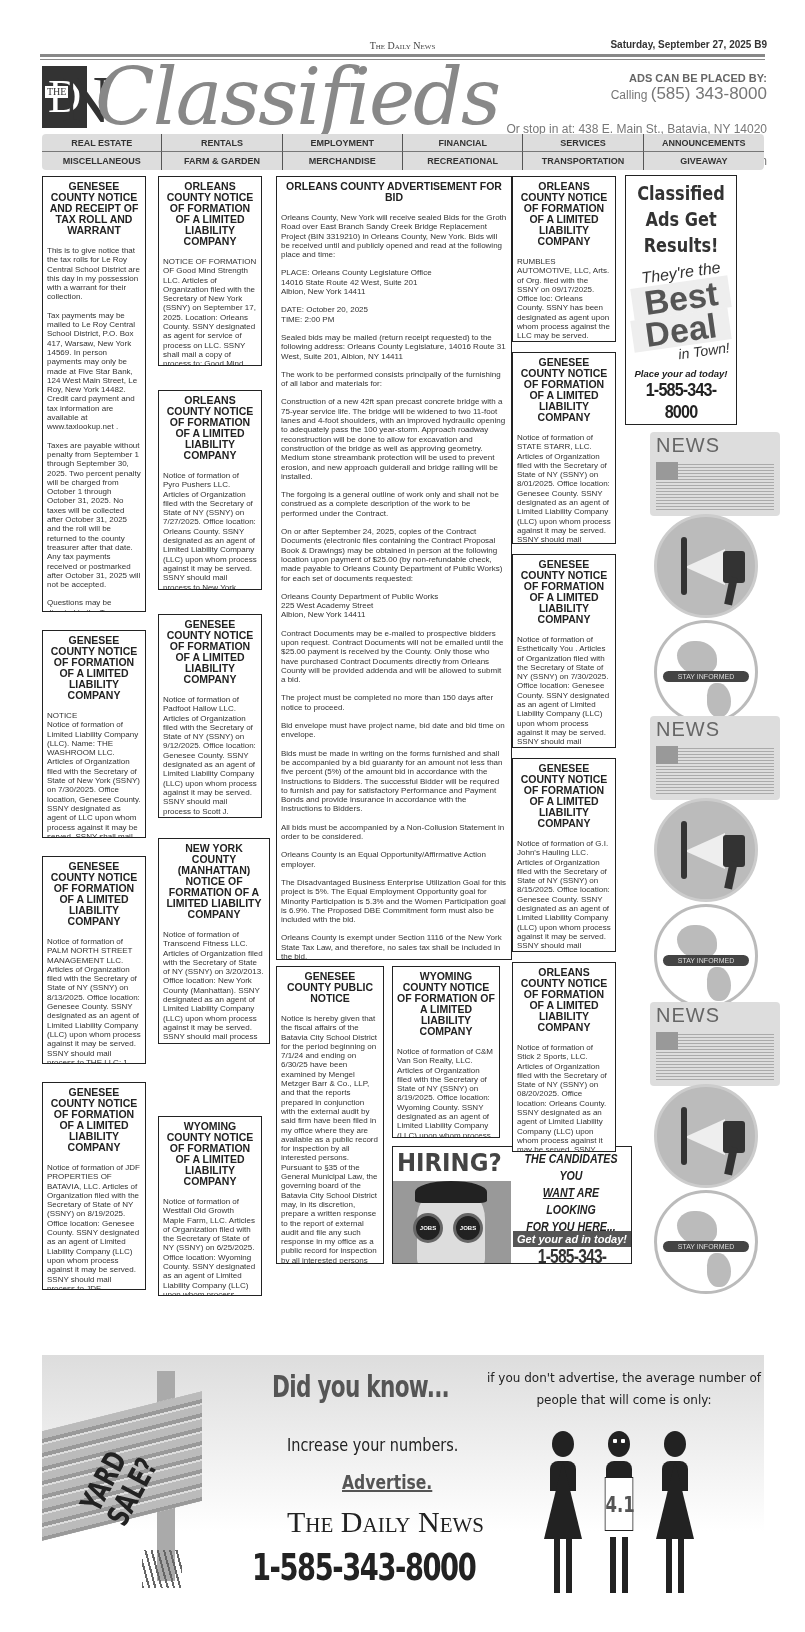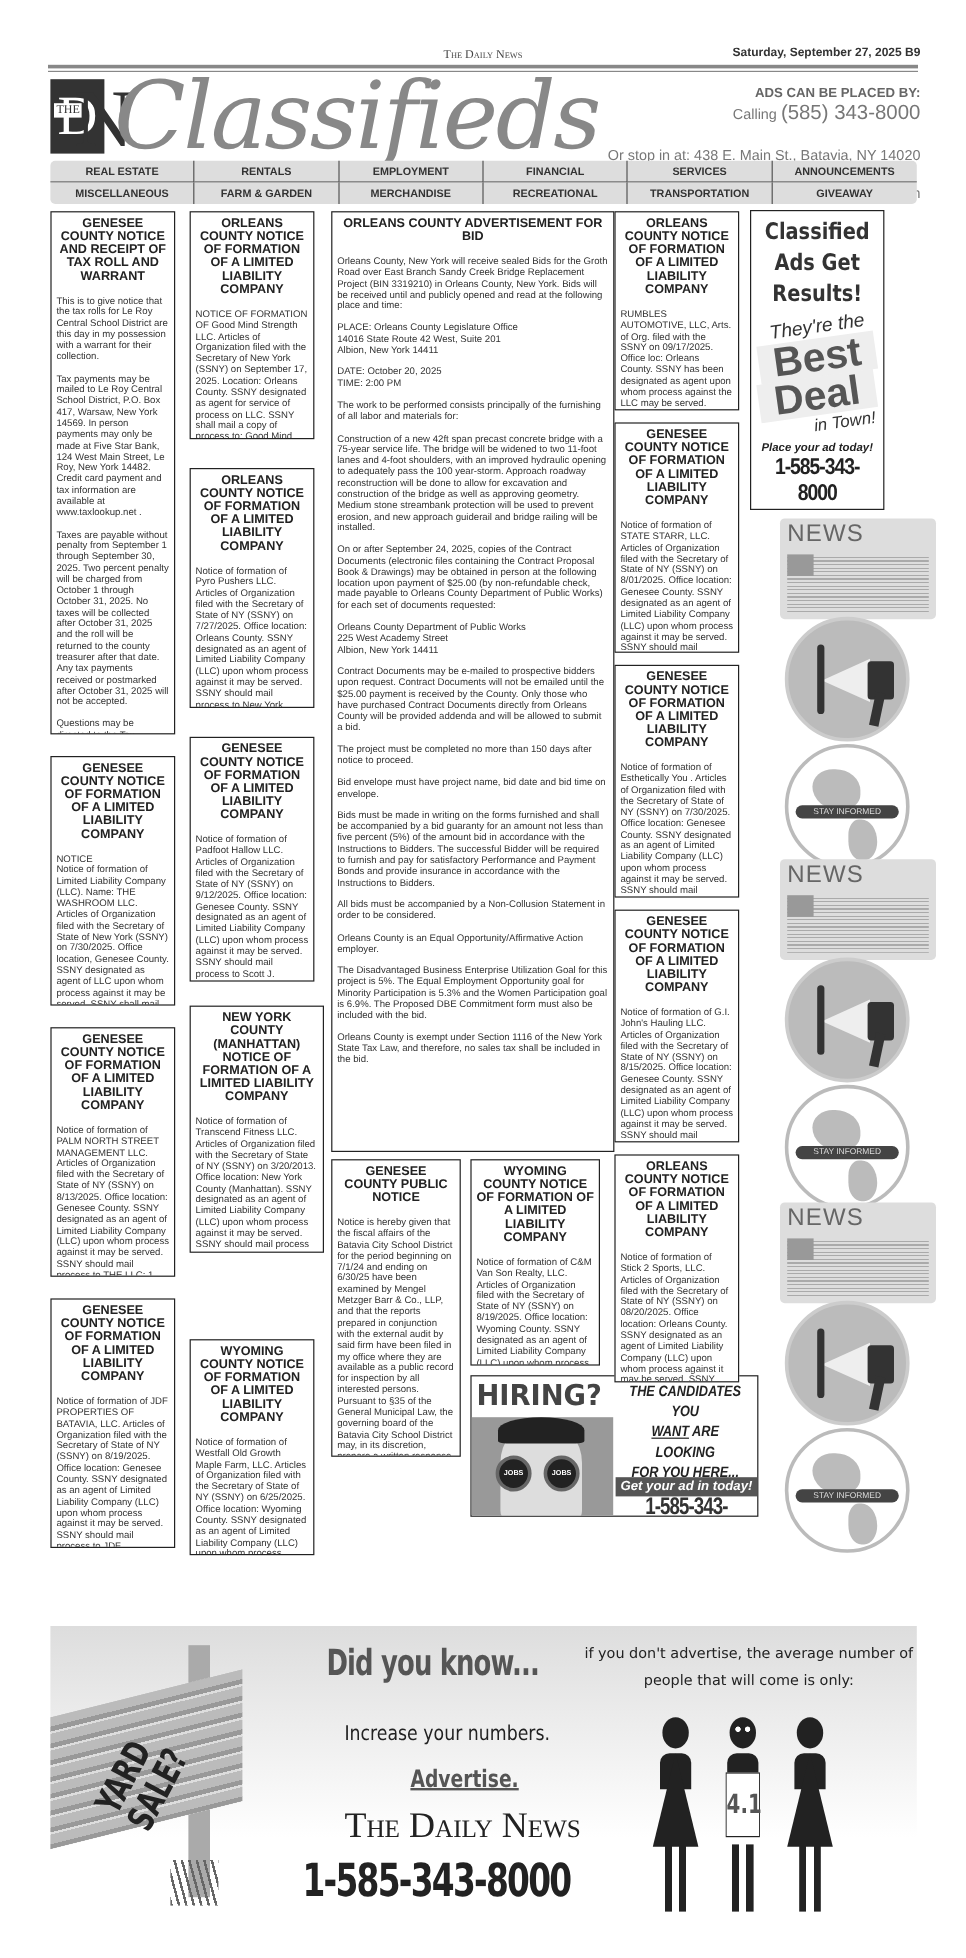--- a/index.html
+++ b/index.html
@@ -153,37 +153,39 @@
 </div>
 
 <div class="notice wide" style="left:276px;top:176px;width:236px;height:784px;">
   <h3>ORLEANS COUNTY ADVERTISEMENT FOR BID</h3>
   <p>Orleans County, New York will receive sealed Bids for the Groth Road over East Branch Sandy Creek Bridge Replacement Project (BIN 3319210) in Orleans County, New York. Bids will be received until and publicly opened and read at the following place and time:</p>
   <p>PLACE: Orleans County Legislature Office
 14016 State Route 42 West, Suite 201
 Albion, New York 14411</p>
   <p>DATE: October 20, 2025
 TIME: 2:00 PM</p>
+  <p>Sealed bids may be mailed (return receipt requested) to the following address: Orleans County Legislature, 14016 Route 31 West, Suite 201, Albion, NY 14411</p>
   <p>The work to be performed consists principally of the furnishing of all labor and materials for:</p>
   <p>Construction of a new 42ft span precast concrete bridge with a 75-year service life. The bridge will be widened to two 11-foot lanes and 4-foot shoulders, with an improved hydraulic opening to adequately pass the 100 year-storm. Approach roadway reconstruction will be done to allow for excavation and construction of the bridge as well as approving geometry. Medium stone streambank protection will be used to prevent erosion, and new approach guiderail and bridge railing will be installed.</p>
+  <p>The forgoing is a general outline of work only and shall not be construed as a complete description of the work to be performed under the Contract.</p>
   <p>On or after September 24, 2025, copies of the Contract Documents (electronic files containing the Contract Proposal Book &amp; Drawings) may be obtained in person at the following location upon payment of $25.00 (by non-refundable check, made payable to Orleans County Department of Public Works) for each set of documents requested:</p>
   <p>Orleans County Department of Public Works
 225 West Academy Street
 Albion, New York 14411</p>
   <p>Contract Documents may be e-mailed to prospective bidders upon request. Contract Documents will not be emailed until the $25.00 payment is received by the County. Only those who have purchased Contract Documents directly from Orleans County will be provided addenda and will be allowed to submit a bid.</p>
   <p>The project must be completed no more than 150 days after notice to proceed.</p>
   <p>Bid envelope must have project name, bid date and bid time on envelope.</p>
   <p>Bids must be made in writing on the forms furnished and shall be accompanied by a bid guaranty for an amount not less than five percent (5%) of the amount bid in accordance with the Instructions to Bidders. The successful Bidder will be required to furnish and pay for satisfactory Performance and Payment Bonds and provide insurance in accordance with the Instructions to Bidders.</p>
   <p>All bids must be accompanied by a Non-Collusion Statement in order to be considered.</p>
   <p>Orleans County is an Equal Opportunity/Affirmative Action employer.</p>
   <p>The Disadvantaged Business Enterprise Utilization Goal for this project is 5%. The Equal Employment Opportunity goal for Minority Participation is 5.3% and the Women Participation goal is 6.9%. The Proposed DBE Commitment form must also be included with the bid.</p>
   <p>Orleans County is exempt under Section 1116 of the New York State Tax Law, and therefore, no sales tax shall be included in the bid.</p>
 
 </div>
-<div class="notice" style="left:276px;top:966px;width:108px;height:248px;">
+<div class="notice" style="left:276px;top:966px;width:108px;height:298px;">
   <h3>GENESEE COUNTY PUBLIC NOTICE</h3>
   <p>Notice is hereby given that the fiscal affairs of the Batavia City School District for the period beginning on 7/1/24 and ending on 6/30/25 have been examined by Mengel Metzger Barr &amp; Co., LLP, and that the reports prepared in conjunction with the external audit by said firm have been filed in my office where they are available as a public record for inspection by all interested persons. Pursuant to §35 of the General Municipal Law, the governing board of the Batavia City School District may, in its discretion, prepare a written response to the report of external audit and file any such response in my office as a public record for inspection by all interested persons not later than 1/06/2026.</p>
   <p>Board of Education
 260 State Street
 Batavia, New York 14020</p>
 
 </div>
 <div class="notice" style="left:392px;top:966px;width:108px;height:172px;">
   <h3>WYOMING COUNTY NOTICE OF FORMATION OF A LIMITED LIABILITY COMPANY</h3>
   <p>Notice of formation of C&amp;M Van Son Realty, LLC. Articles of Organization filed with the Secretary of State of NY (SSNY) on 8/19/2025. Office location: Wyoming County. SSNY designated as an agent of Limited Liability Company (LLC) upon whom process against it may be served. SSNY should mail process to SSNY: 3 Fairground Park, Attica, New York 14011. Purpose: Any lawful purpose.</p>

